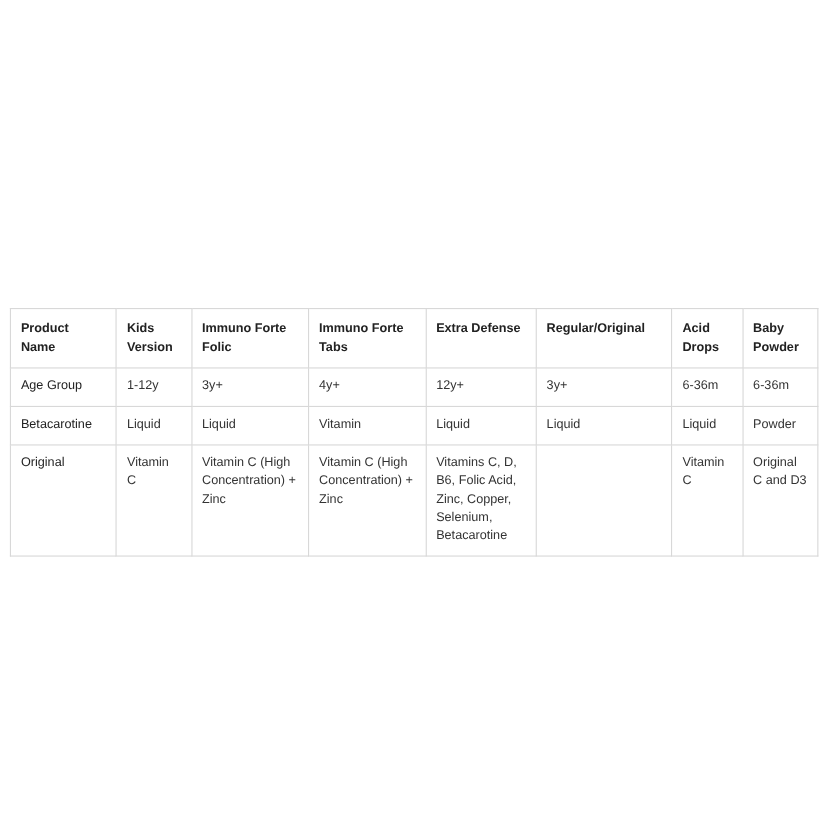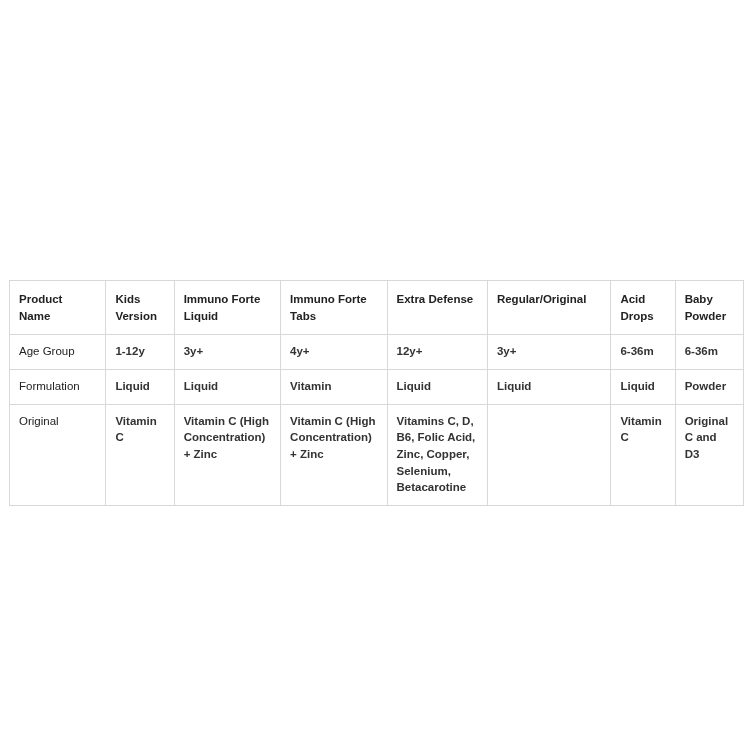--- a/index.html
+++ b/index.html
@@ -49,21 +49,21 @@
     color: #222222;
     padding-top: 10px;
     padding-bottom: 10px;
   }
   table.comparison tbody th {
     font-weight: normal;
     color: #222222;
     white-space: normal;
   }
   table.comparison tbody td {
-    font-weight: bold;
+    font-weight: normal;
     color: #333333;
   }
   
   col.c0 { width: 96px; }
   col.c1 { width: 68px; }
   col.c2 { width: 106px; }
   col.c3 { width: 106px; }
   col.c4 { width: 100px; }
   col.c5 { width: 123px; }
   col.c6 { width: 64px; }
@@ -82,41 +82,41 @@
           <col class="c3">
         <col class="c4">
           <col class="c5">
           <col class="c6">
           <col class="c7">
       </colgroup>
       <thead>
         <tr>
           <th>Product Name</th>
           <th>Kids Version</th>
-          <th>Immuno Forte Liquid</th>
+          <th>Immuno Forte Folic</th>
           <th>Immuno Forte Tabs</th>
           <th>Extra Defense</th>
           <th>Regular/Original</th>
           <th>Acid Drops</th>
           <th>Baby Powder</th>
         </tr>
       </thead>
       <tbody>
         <tr>
           <th>Age Group</th>
           <td>1-12y</td>
           <td>3y+</td>
           <td>4y+</td>
           <td>12y+</td>
           <td>3y+</td>
           <td>6-36m</td>
           <td>6-36m</td>
         </tr>
         <tr>
-          <th>Formulation</th>
+          <th>Betacarotine</th>
           <td>Liquid</td>
           <td>Liquid</td>
           <td>Vitamin</td>
           <td>Liquid</td>
           <td>Liquid</td>
           <td>Liquid</td>
           <td>Powder</td>
         </tr>
         <tr>
           <th>Original</th>

